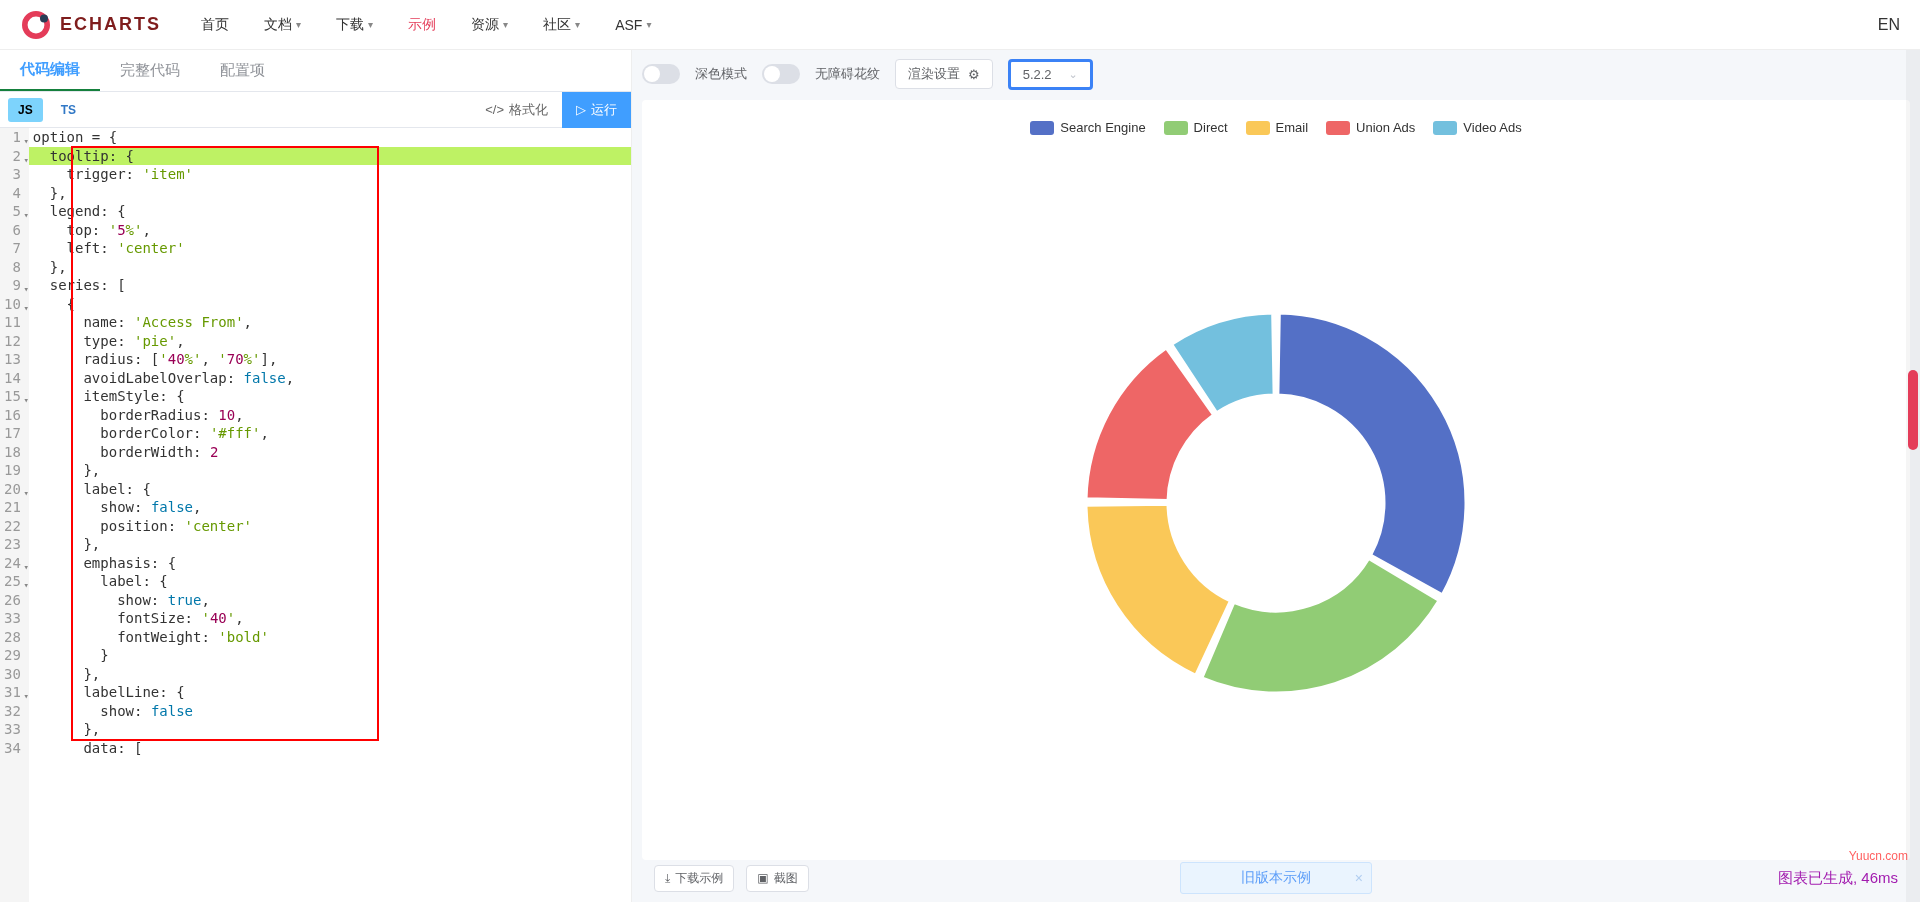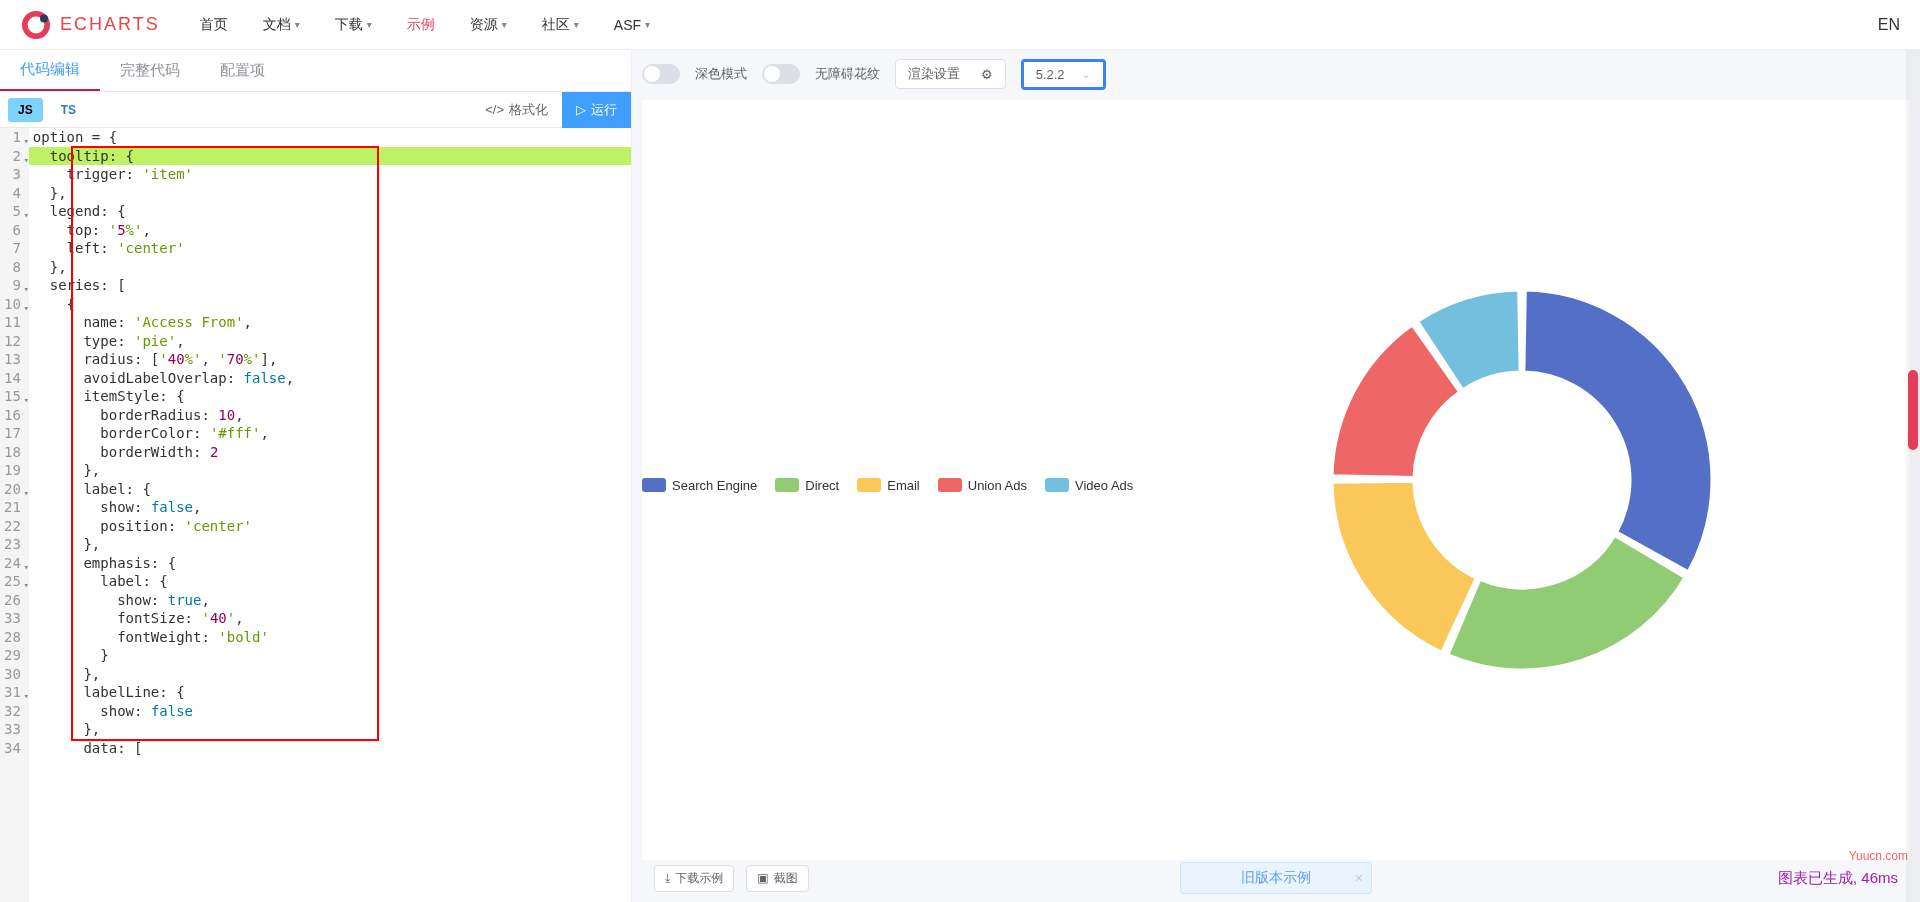--- a/index.html
+++ b/index.html
@@ -1,32 +1,32 @@
 <!DOCTYPE html>
 <html><head>
 <meta charset="utf-8">
 <style>
 * { box-sizing: border-box; margin: 0; padding: 0; }
 body { font-family: -apple-system, BlinkMacSystemFont, "Segoe UI", "PingFang SC", "Microsoft YaHei", sans-serif; font-size: 14px; color: #333; background: #fff; overflow: hidden; }
 .header { height: 50px; display: flex; align-items: center; padding: 0 20px; border-bottom: 1px solid #eee; }
 .logo { display: flex; align-items: center; gap: 8px; margin-right: 40px; }
 .logo-icon { width: 32px; height: 32px; position: relative; }
 .logo-icon svg { width: 100%; height: 100%; }
-.logo-text { font-weight: 400; letter-spacing: 2px; font-size: 18px; color: #ef4444; }
+.logo-text { font-weight: 700; letter-spacing: 2px; font-size: 18px; color: #7f1d1d; }
 .nav { display: flex; gap: 35px; }
 .nav-item { color: #333; cursor: pointer; padding: 12px 0; position: relative; display: flex; align-items: center; gap: 4px; }
 .nav-item.active { color: #e43c59; }
 .nav-item.active::before { content: ''; position: absolute; top: -14px; left: 0; right: 0; height: 3px; background: #e43c59; }
 .chev { font-size: 10px; color: #888; }
 .lang { margin-left: auto; font-size: 16px; cursor: pointer; }
 .main { display: flex; height: calc(100vh - 50px); }
 .left-pane { width: 632px; display: flex; flex-direction: column; border-right: 1px solid #eee; }
 .sub-tabs { display: flex; height: 42px; border-bottom: 1px solid #e4e7ed; }
 .sub-tab { padding: 0 20px; display: flex; align-items: center; cursor: pointer; color: #909399; font-size: 15px; }
-.sub-tab.active { color: #409eff; border-bottom: 2px solid #be185d; }
+.sub-tab.active { color: #409eff; border-bottom: 2px solid #15803d; font-weight: bold; }
 .lang-buttons { display: flex; align-items: center; height: 36px; border-bottom: 1px solid #e4e7ed; }
 .lang-btn { height: 24px; padding: 0 10px; margin-left: 8px; border-radius: 3px; font-size: 12px; font-weight: 700; display: flex; align-items: center; cursor: pointer; }
 .lang-btn.js { background: #7dd3fc; color: #000; }
 .lang-btn.ts { color: #3178c6; }
 .action-btn { height: 36px; padding: 0 14px; display: flex; align-items: center; gap: 5px; cursor: pointer; font-size: 13px; }
 .format-btn { color: #666; margin-left: auto; }
 .run-btn { background: #409eff; color: #fff; }
 .editor { flex: 1; display: flex; font-family: Consolas, Monaco, monospace; font-size: 14px; overflow: auto; position: relative; }
 .gutter { background: #f5f5f5; color: #999; text-align: right; padding: 0 8px 0 4px; user-select: none; flex-shrink: 0; }
 .gutter div { height: 18.5px; line-height: 18.5px; position: relative; }
@@ -36,23 +36,23 @@
 .code-line.hl { background: #bef264; }
 .s { color: #690; }
 .n { color: #905; }
 .b { color: #07a; }
 .highlight-box { position: absolute; border: 2px solid #ff0000; pointer-events: none; left: 42px; top: 18px; width: 308px; height: 595px; z-index: 5; }
 .right-pane { flex: 1; display: flex; flex-direction: column; background: #f5f7fa; padding: 6px 10px; position: relative; }
 .controls { display: flex; align-items: center; gap: 15px; height: 36px; margin-bottom: 8px; }
 .toggle { width: 38px; height: 20px; background: #dcdfe6; border-radius: 10px; position: relative; cursor: pointer; }
 .toggle::after { content: ''; position: absolute; width: 16px; height: 16px; border-radius: 50%; background: #fff; top: 2px; left: 2px; }
 .ctrl-label { font-size: 13px; color: #606266; }
-.render-btn { border: 1px solid #dcdfe6; background: #fff; border-radius: 4px; padding: 5px 12px; font-size: 13px; color: #606266; cursor: pointer; display: flex; align-items: center; gap: 21px; }
+.render-btn { border: 1px solid #dcdfe6; background: #fff; border-radius: 4px; padding: 5px 12px; font-size: 13px; color: #606266; cursor: pointer; display: flex; align-items: center; gap: 8px; }
 .version-select { border: 3px solid #3b82f6; background: #fff; border-radius: 4px; padding: 5px 12px; font-size: 13px; color: #606266; cursor: pointer; display: flex; align-items: center; gap: 17px; }
-.chart-area { flex: 1; background: #fff; border-radius: 4px; position: relative; display: flex; }
+.chart-area { flex: 1; background: #fff; border-radius: 4px; position: relative; display: flex; flex-direction: column; }
 .legend { display: flex; justify-content: center; gap: 18px; padding: 20px 0 10px; }
 .legend-item { display: flex; align-items: center; gap: 6px; font-size: 13px; }
 .legend-swatch { width: 24px; height: 14px; border-radius: 3px; }
 .donut-wrap { flex: 1; display: flex; align-items: center; justify-content: center; }
 .footer-strip { display: flex; align-items: center; gap: 12px; height: 36px; padding: 0 12px; position: relative; }
 .footer-btn { border: 1px solid #dcdfe6; background: #fff; border-radius: 4px; padding: 4px 10px; font-size: 12px; color: #606266; cursor: pointer; display: flex; align-items: center; gap: 5px; }
 .banner { position: absolute; left: 50%; transform: translateX(-50%); bottom: 2px; background: #eaf4fe; color: #5a9cf8; border: 1px solid #cde4fd; padding: 6px 60px; border-radius: 3px; font-size: 14px; display: flex; align-items: center; gap: 20px; }
 .banner-close { color: #b0cdf0; cursor: pointer; position: absolute; right: 8px; }
 .status-text { margin-left: auto; font-size: 15px; color: #a21caf; }
 .watermark { position: absolute; right: 12px; bottom: 39px; color: #f44; font-size: 12px; font-weight: normal; opacity: 0.85; }

